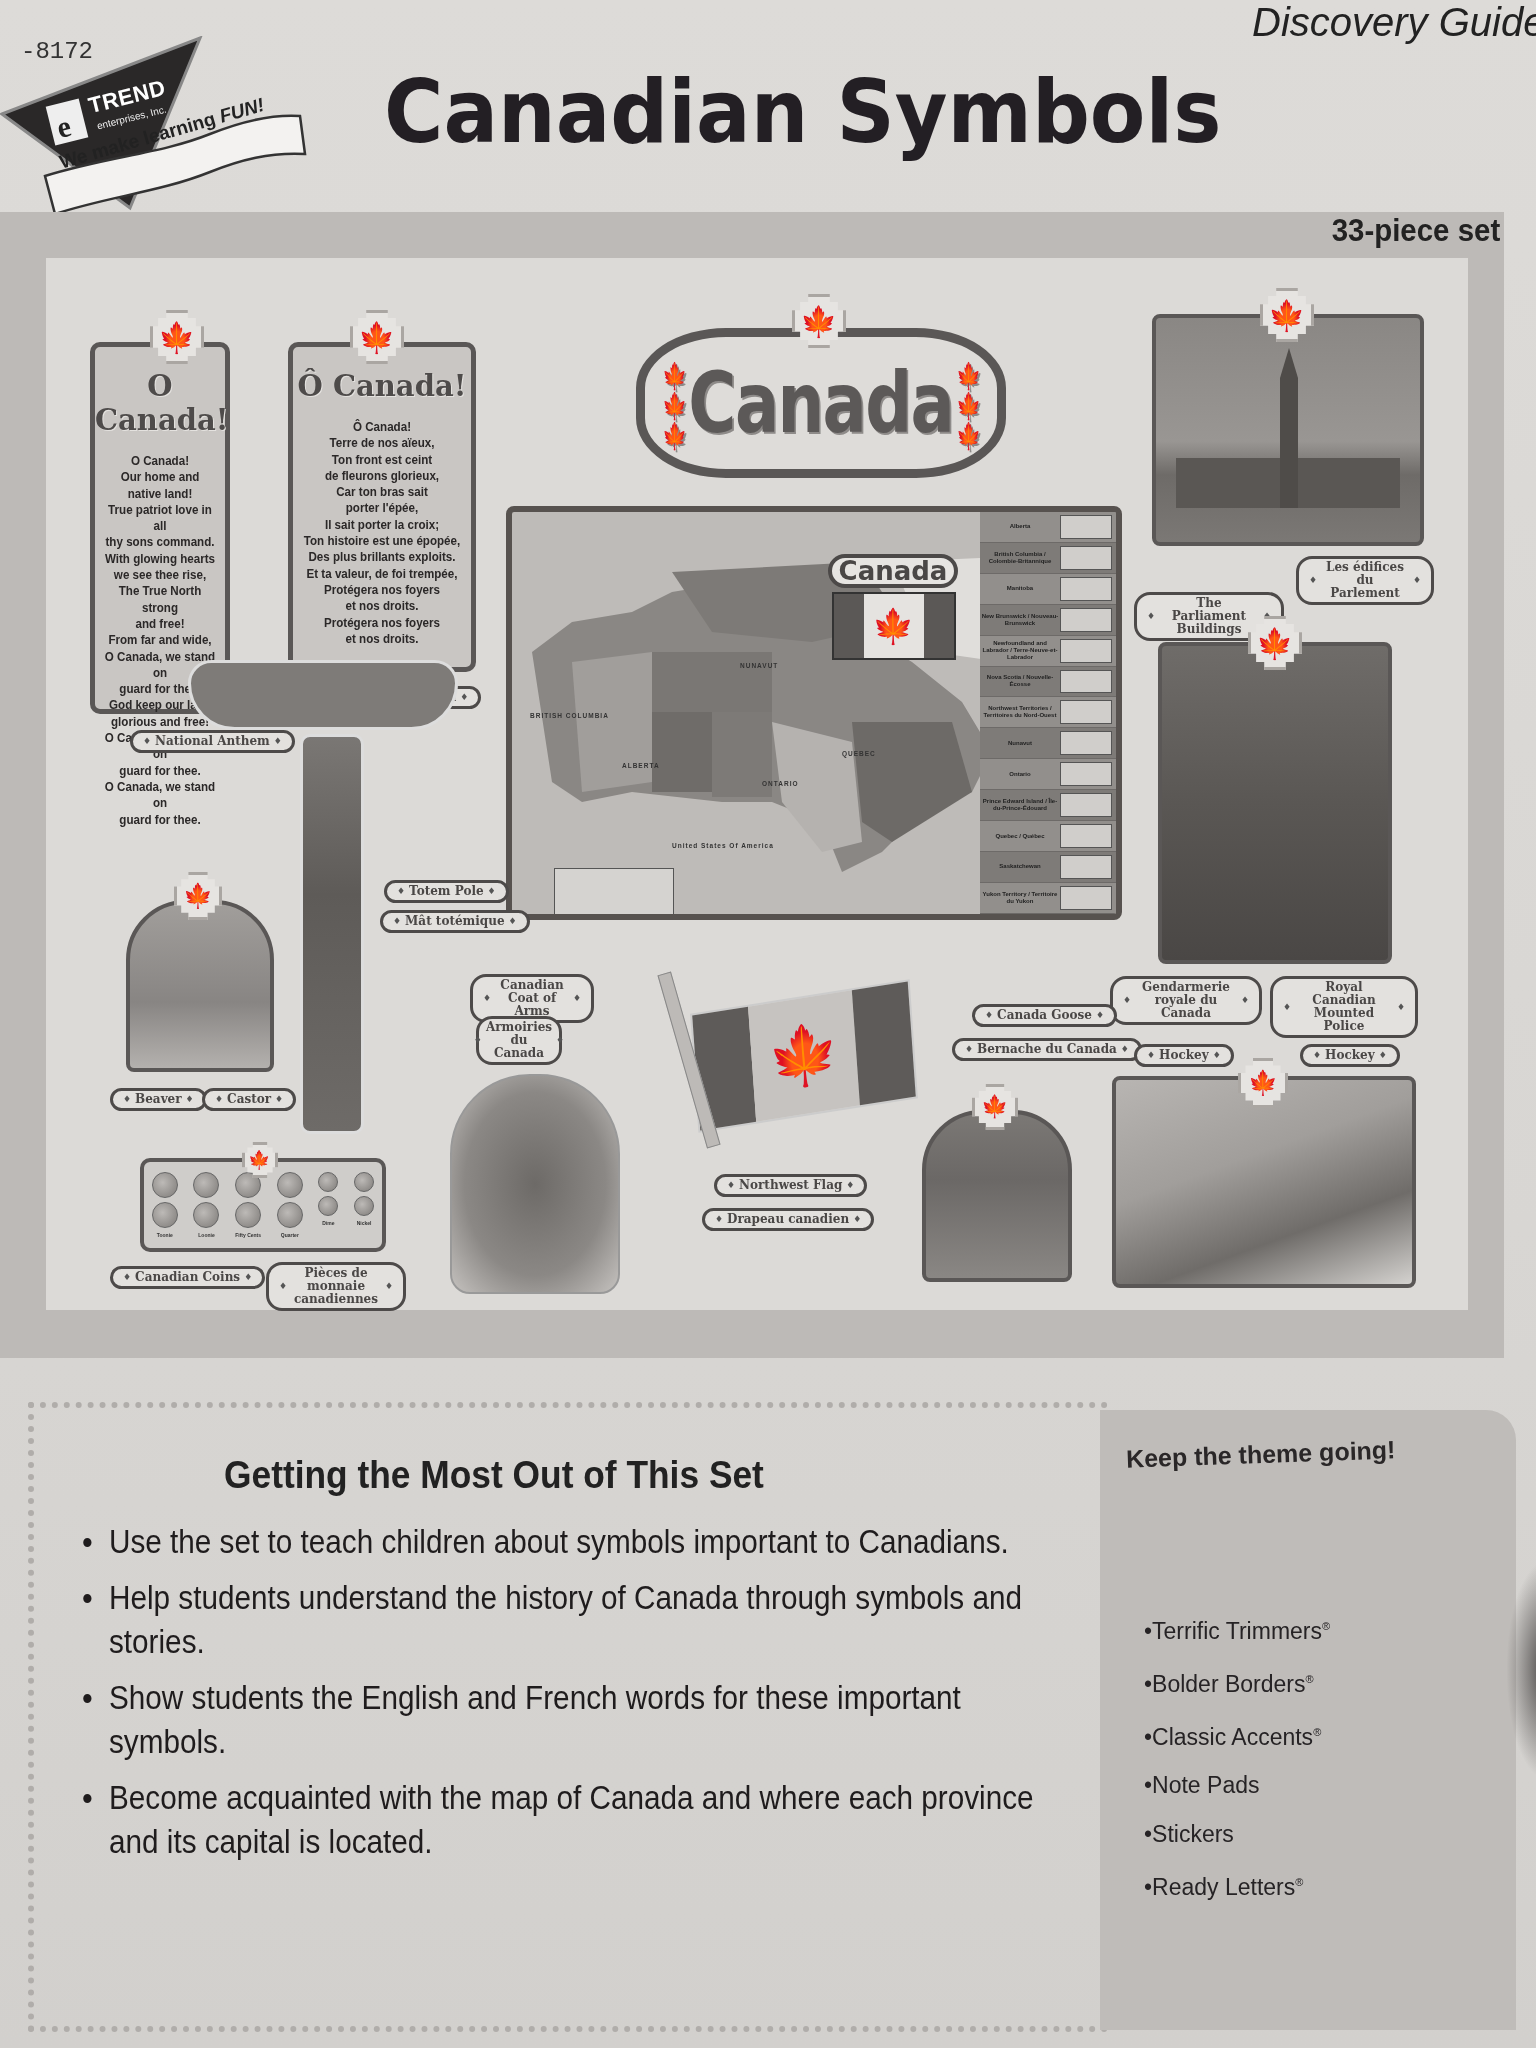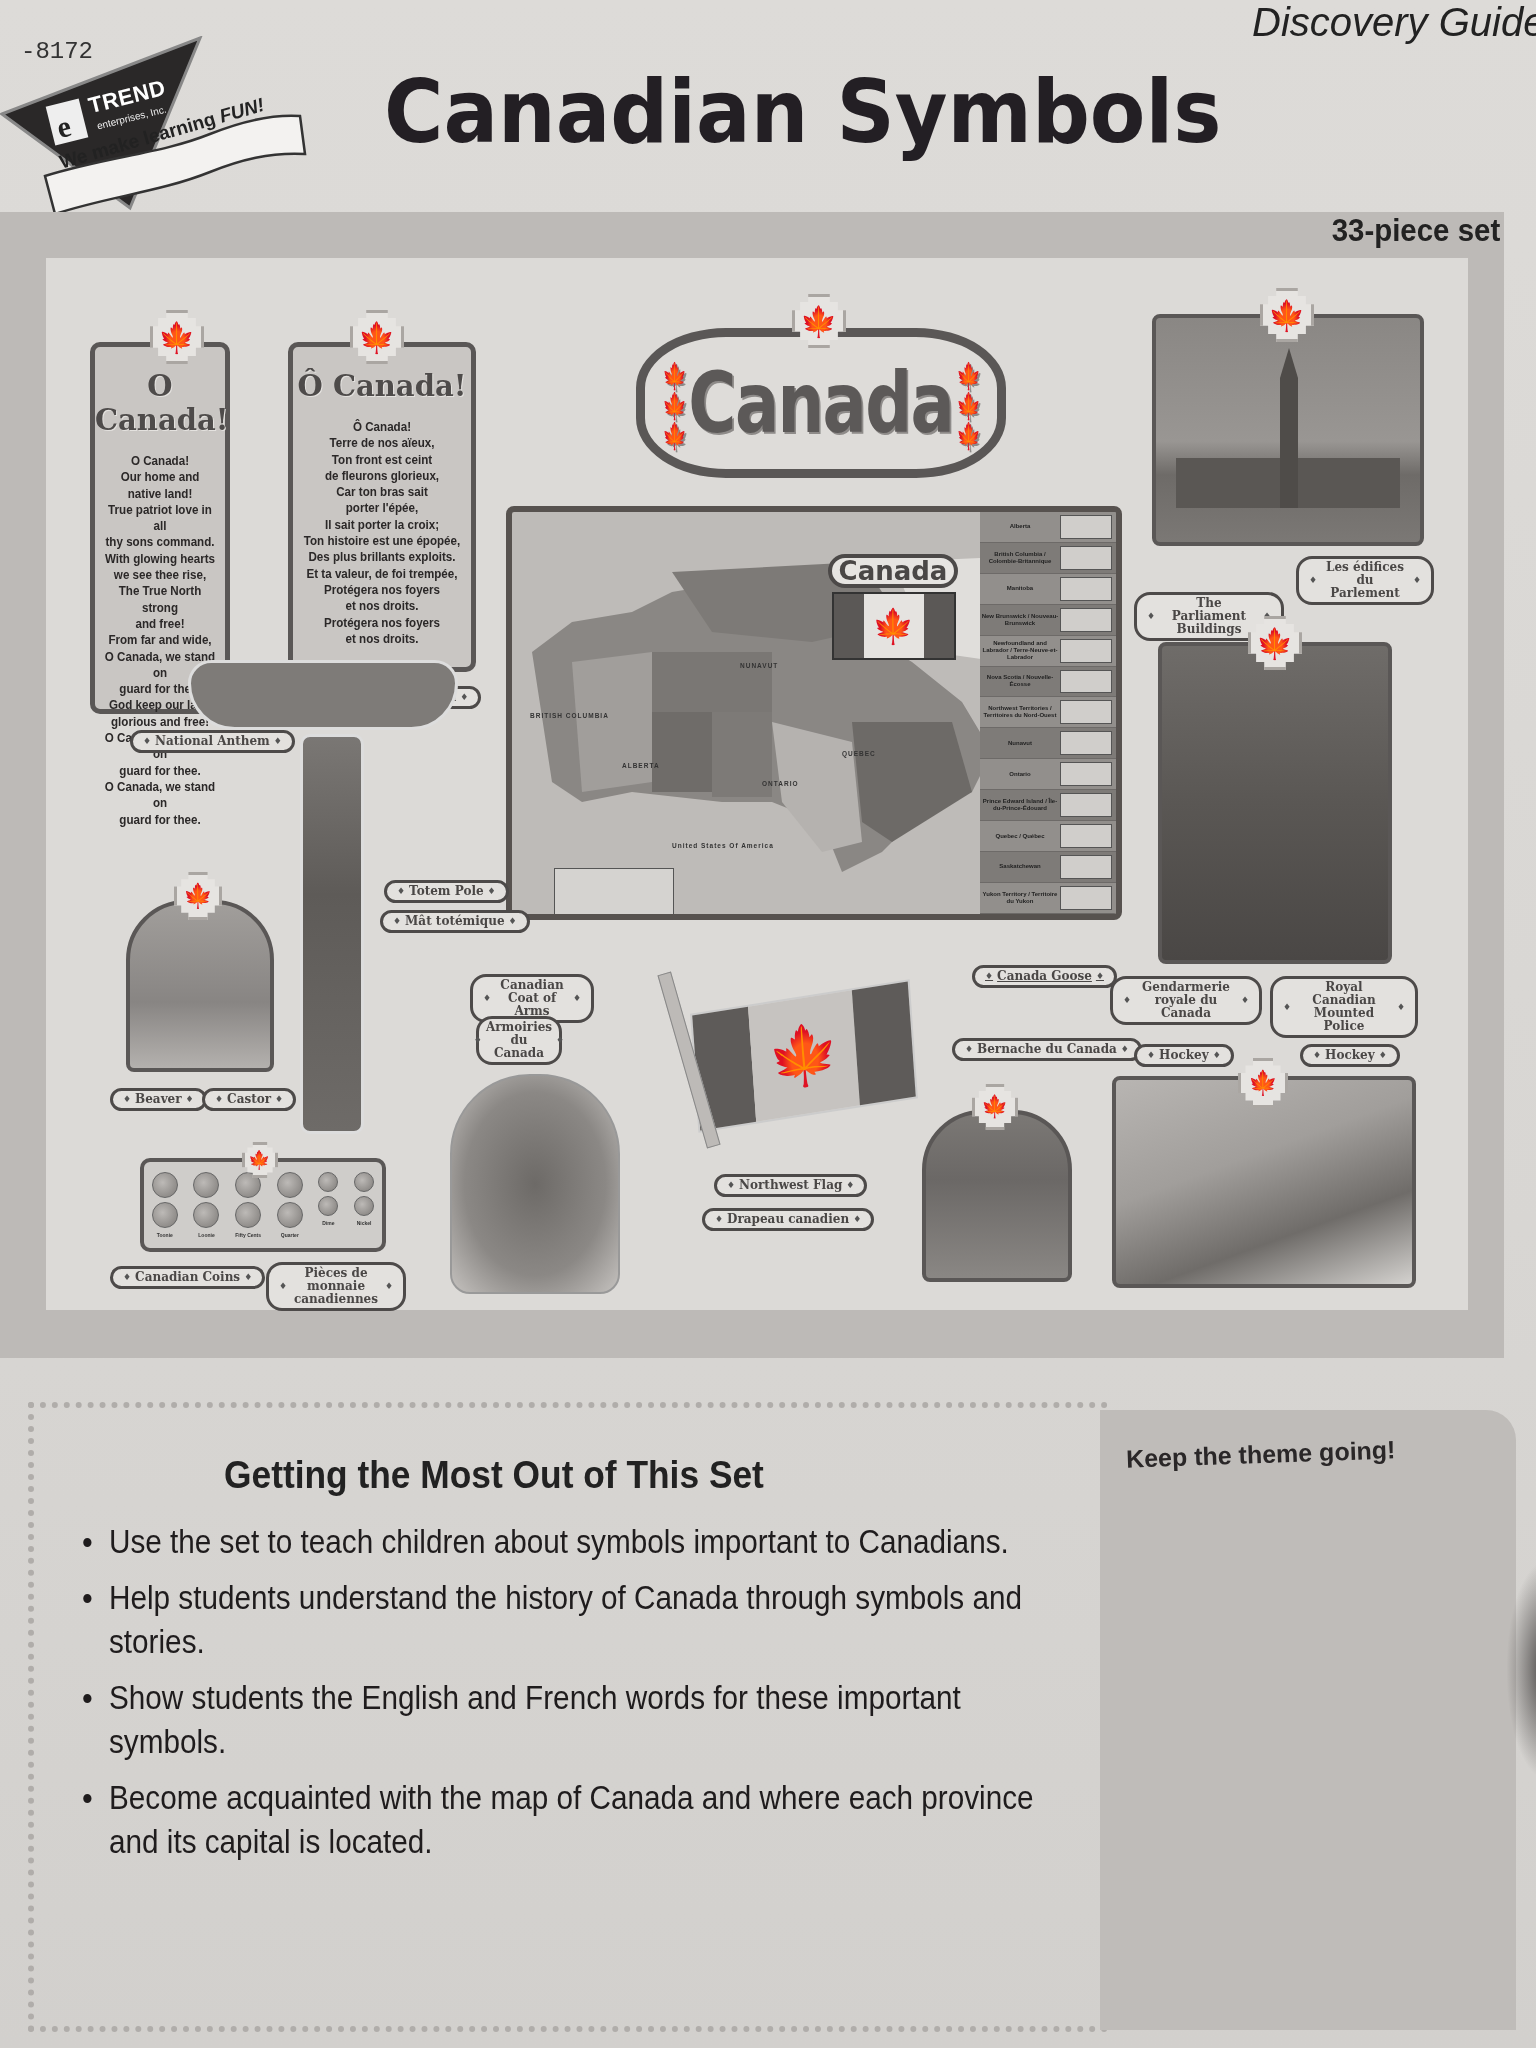--- a/index.html
+++ b/index.html
@@ -310,21 +310,21 @@
 
     <div style="position:absolute;left:648px;top:738px;width:220px;height:120px;display:flex;transform:skewY(-5deg) rotate(-4deg);border:2px solid #ccc;">
       <div style="width:26%;background:#5e5b59;"></div>
       <div style="width:48%;background:#c6c3c0;display:flex;align-items:center;justify-content:center;font-size:58px;color:#595654;">🍁</div>
       <div style="width:26%;background:#5e5b59;"></div>
     </div>
     <div style="position:absolute;left:636px;top:712px;width:14px;height:180px;background:#bdbab7;transform:rotate(-16deg);border:1px solid #888;"></div>
     <div class="tag" style="left:668px;top:916px;">Northwest Flag</div>
     <div class="tag" style="left:656px;top:950px;">Drapeau canadien</div>
 
-    <div class="tag" style="left:926px;top:707px;text-decoration:underline;">Canada Goose</div>
+    <div class="tag" style="left:926px;top:746px;">Canada Goose</div>
     <div class="tag" style="left:906px;top:780px;">Bernache du Canada</div>
     <div class="photo arch" style="left:876px;top:852px;width:150px;height:172px;background:linear-gradient(180deg,#7b7875 0%,#6b6866 40%,#8a8784 100%);"></div>
     <div class="leaf-badge" style="left:926px;top:826px;width:46px;height:46px;font-size:22px;">🍁</div>
 
     <div class="tag" style="left:1088px;top:786px;">Hockey</div>
     <div class="tag" style="left:1254px;top:786px;">Hockey</div>
     <div class="photo" style="left:1066px;top:818px;width:304px;height:212px;background:linear-gradient(160deg,#b8b5b2 0%,#a19e9b 40%,#6f6c69 70%,#d4d2cf 100%);"></div>
     <div class="leaf-badge" style="left:1192px;top:800px;width:50px;height:50px;font-size:24px;">🍁</div>
   </div>
 
@@ -333,15 +333,23 @@
     <ul>
       <li>Use the set to teach children about symbols important to Canadians.</li>
       <li>Help students understand the history of Canada through symbols and stories.</li>
       <li>Show students the English and French words for these important symbols.</li>
       <li>Become acquainted with the map of Canada and where each province and its capital is located.</li>
     </ul>
   </div>
 
   <div class="keep">
     <div class="kt">Keep the theme going!</div>
+    <ul id="products">
+        <li>Terrific Trimmers<sup>®</sup></li>
+        <li>Bolder Borders<sup>®</sup></li>
+        <li>Classic Accents<sup>®</sup></li>
+        <li>Note Pads</li>
+        <li>Stickers</li>
+        <li>Ready Letters<sup>®</sup></li>
+      </ul>
   </div>
   <div class="shadow-thumb"></div>
 </div>
 
 </body></html>

